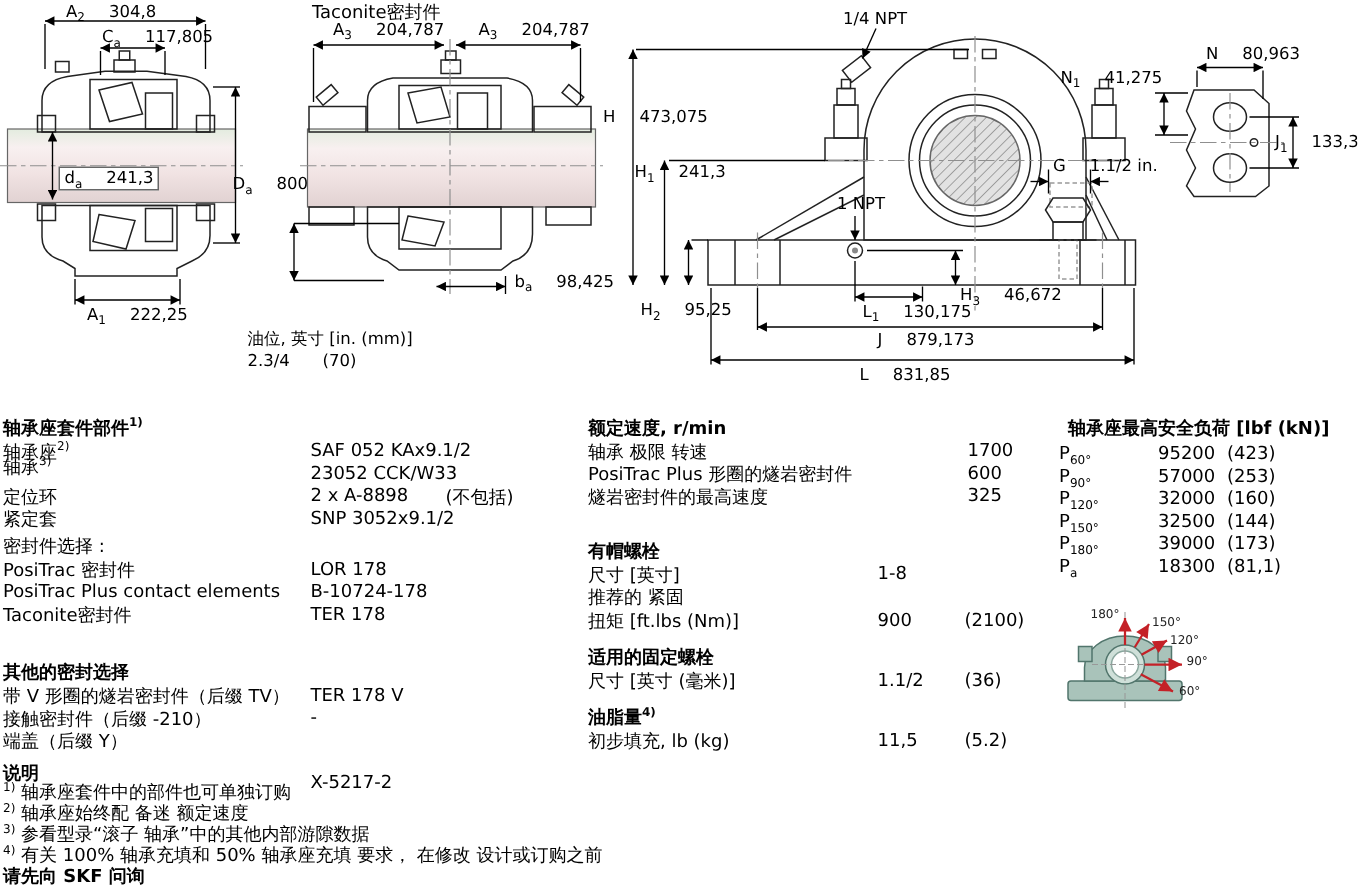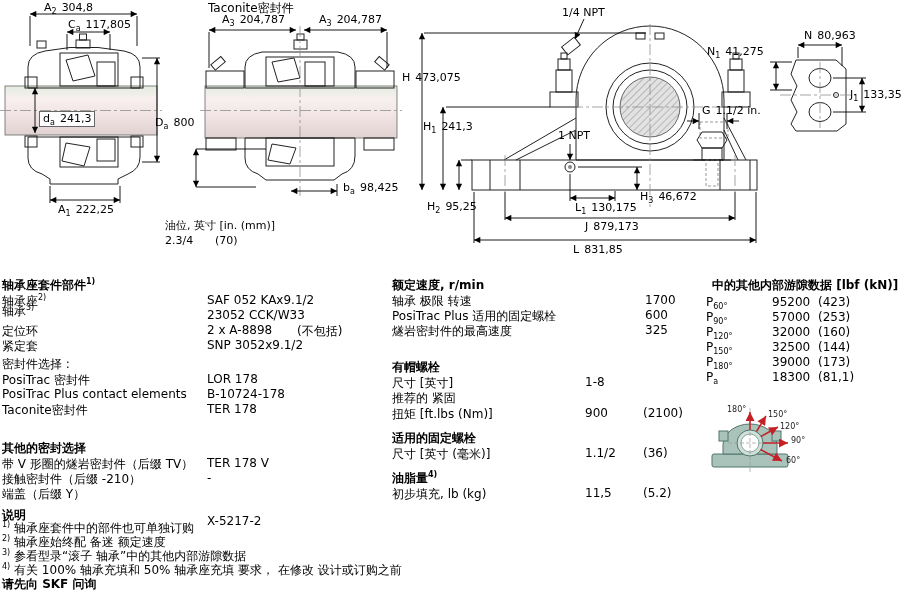--- a/index.html
+++ b/index.html
@@ -6,21 +6,21 @@
   html,body{margin:0;padding:0}
   body{
     width:905px;height:596px;position:relative;background:#fff;
     font-family:"DejaVu Sans","Liberation Sans",sans-serif;
     font-size:12px;color:#000;overflow:hidden;
   }
   .abs{position:absolute;white-space:nowrap}
   .b{font-weight:700}
   .dim{font-size:11px}
   .dim sub{font-size:8px;line-height:0}
-  .dim .v{margin-left:5px}
+  .dim .v{margin-left:16px}
   .boxed{background:#fff;border:1px solid #666;padding:0 3px 1px 3px}
   sup.fn{font-size:8px;vertical-align:super;line-height:0}
   .small{font-size:11px}
   .ang{font-size:8px;color:#222}
   svg .dl{stroke:#000;stroke-width:0.9;fill:none}
   svg .ol{stroke:#222;stroke-width:1;fill:none}
   svg .chain{stroke:#8f8f8f;stroke-width:0.8;fill:none;stroke-dasharray:11 3 3 3}
 </style>
 </head>
 <body>
@@ -225,21 +225,21 @@
 <div class="abs" style="left:208px;top:0">Taconite密封件</div>
 <div class="abs dim" style="left:222px;top:13px"><span>A</span><sub>3</sub><span class="v">204,787</span></div>
 <div class="abs dim" style="left:319px;top:13px"><span>A</span><sub>3</sub><span class="v">204,787</span></div>
 <div class="abs dim" style="left:343px;top:181px"><span>b</span><sub>a</sub><span class="v">98,425</span></div>
 <div class="abs small" style="left:165px;top:218px">油位, 英寸 [in. (mm)]</div>
 <div class="abs small" style="left:165px;top:234px">2.3/4</div>
 <div class="abs small" style="left:215px;top:234px">(70)</div>
 
 <div class="abs dim" style="left:562px;top:6px">1/4 NPT</div>
 <div class="abs dim" style="left:402px;top:71px"><span>H</span><sub></sub><span class="v">473,075</span></div>
-<div class="abs dim" style="left:423px;top:120px"><span>H</span><sub>1</sub><span class="v">241,3</span></div>
+<div class="abs dim" style="left:423px;top:108px"><span>H</span><sub>1</sub><span class="v">241,3</span></div>
 <div class="abs dim" style="left:558px;top:129px">1 NPT</div>
 <div class="abs dim" style="left:427px;top:200px"><span>H</span><sub>2</sub><span class="v">95,25</span></div>
 <div class="abs dim" style="left:640px;top:190px"><span>H</span><sub>3</sub><span class="v">46,672</span></div>
 <div class="abs dim" style="left:575px;top:201px"><span>L</span><sub>1</sub><span class="v">130,175</span></div>
 <div class="abs dim" style="left:585px;top:220px"><span>J</span><sub></sub><span class="v">879,173</span></div>
 <div class="abs dim" style="left:573px;top:243px"><span>L</span><sub></sub><span class="v">831,85</span></div>
 <div class="abs dim" style="left:702px;top:104px"><span>G</span><sub></sub><span class="v">1.1/2 in.</span></div>
 
 <div class="abs dim" style="left:707px;top:45px"><span>N</span><sub>1</sub><span class="v">41,275</span></div>
 <div class="abs dim" style="left:804px;top:29px"><span>N</span><sub></sub><span class="v">80,963</span></div>
@@ -269,21 +269,21 @@
 <div class="abs" style="left:2px;top:456px">带 V 形圈的燧岩密封件（后缀 TV）</div>
 <div class="abs" style="left:207px;top:456px">TER 178 V</div>
 <div class="abs" style="left:2px;top:471px">接触密封件（后缀 -210）</div>
 <div class="abs" style="left:207px;top:471px">-</div>
 <div class="abs" style="left:2px;top:486px">端盖（后缀 Y）</div>
 <div class="abs" style="left:207px;top:514px">X-5217-2</div>
 
 <div class="abs b" style="left:392px;top:277px">额定速度, r/min</div>
 <div class="abs" style="left:392px;top:293px">轴承 极限 转速</div>
 <div class="abs" style="left:645px;top:293px">1700</div>
-<div class="abs" style="left:392px;top:308px">PosiTrac Plus 适用的固定螺栓</div>
+<div class="abs" style="left:392px;top:308px">PosiTrac Plus 形圈的燧岩密封件</div>
 <div class="abs" style="left:645px;top:308px">600</div>
 <div class="abs" style="left:392px;top:323px">燧岩密封件的最高速度</div>
 <div class="abs" style="left:645px;top:323px">325</div>
 
 <div class="abs b" style="left:392px;top:359px">有帽螺栓</div>
 <div class="abs" style="left:392px;top:375px">尺寸 [英寸]</div>
 <div class="abs" style="left:585px;top:375px">1-8</div>
 <div class="abs" style="left:392px;top:390px">推荐的 紧固</div>
 <div class="abs" style="left:392px;top:406px">扭矩 [ft.lbs (Nm)]</div>
 <div class="abs" style="left:585px;top:406px">900</div>
@@ -292,21 +292,21 @@
 <div class="abs b" style="left:392px;top:430px">适用的固定螺栓</div>
 <div class="abs" style="left:392px;top:446px">尺寸 [英寸 (毫米)]</div>
 <div class="abs" style="left:585px;top:446px">1.1/2</div>
 <div class="abs" style="left:643px;top:446px">(36)</div>
 
 <div class="abs b" style="left:392px;top:470px"><span>油脂量</span><sup class="fn">4)</sup></div>
 <div class="abs" style="left:392px;top:486px">初步填充, lb (kg)</div>
 <div class="abs" style="left:585px;top:486px">11,5</div>
 <div class="abs" style="left:643px;top:486px">(5.2)</div>
 
-<div class="abs b" style="left:712px;top:277px">中的其他内部游隙数据 [lbf (kN)]</div>
+<div class="abs b" style="left:712px;top:277px">轴承座最高安全负荷 [lbf (kN)]</div>
 <div class="abs" style="left:706px;top:295px"><span>P</span><sub style="font-size:8px">60°</sub><span class="abs" style="left:66px">95200</span><span class="abs" style="left:112px">(423)</span></div>
 <div class="abs" style="left:706px;top:310px"><span>P</span><sub style="font-size:8px">90°</sub><span class="abs" style="left:66px">57000</span><span class="abs" style="left:112px">(253)</span></div>
 <div class="abs" style="left:706px;top:325px"><span>P</span><sub style="font-size:8px">120°</sub><span class="abs" style="left:66px">32000</span><span class="abs" style="left:112px">(160)</span></div>
 <div class="abs" style="left:706px;top:340px"><span>P</span><sub style="font-size:8px">150°</sub><span class="abs" style="left:66px">32500</span><span class="abs" style="left:112px">(144)</span></div>
 <div class="abs" style="left:706px;top:355px"><span>P</span><sub style="font-size:8px">180°</sub><span class="abs" style="left:66px">39000</span><span class="abs" style="left:112px">(173)</span></div>
 <div class="abs" style="left:706px;top:370px"><span>P</span><sub style="font-size:8px">a</sub><span class="abs" style="left:66px">18300</span><span class="abs" style="left:112px">(81,1)</span></div>
 
 <div class="abs ang" style="left:727px;top:405px">180°</div>
 <div class="abs ang" style="left:768px;top:410px">150°</div>
 <div class="abs ang" style="left:780px;top:422px">120°</div>

